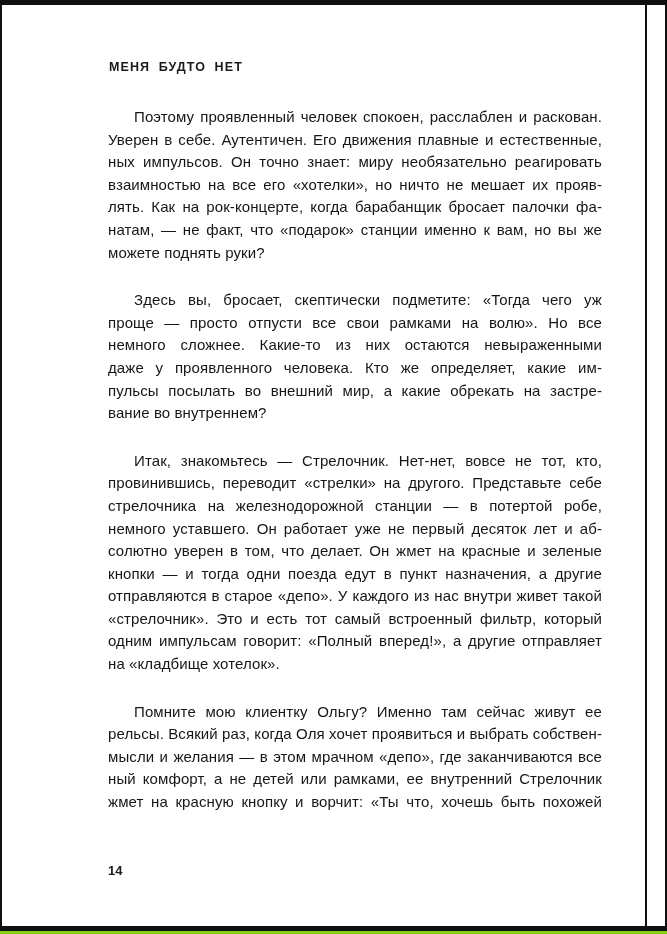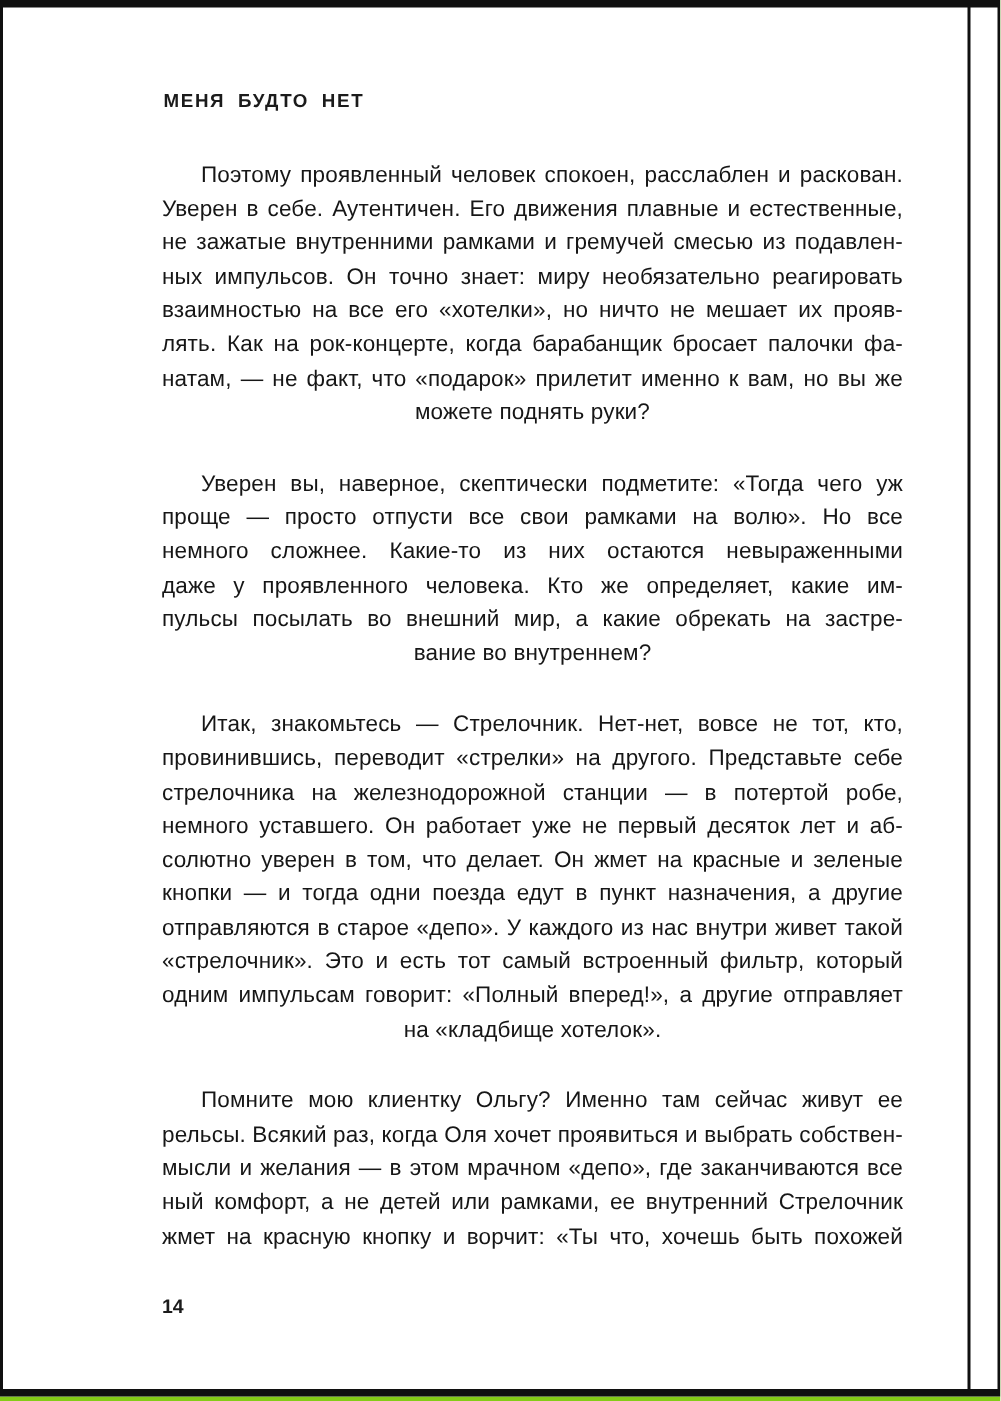--- a/index.html
+++ b/index.html
@@ -54,21 +54,21 @@
     color: #161616;
     font-size: 15px;
   }
   .paragraph {
     margin: 0 0 25px 0;
     padding: 0;
   }
   .line {
     line-height: 22.6px;
     height: 22.6px;
-    text-align: center;
+    text-align: left;
     letter-spacing: 0.1px;
   }
   .line.justified {
     text-align: justify;
     text-align-last: justify;
   }
   .line.indent {
     text-indent: 26px;
   }
   .page-number {
@@ -87,29 +87,28 @@
   <div class="frame"></div>
   <div class="page-edge-line"></div>
 
   <div class="running-header">МЕНЯ БУДТО НЕТ</div>
 
   <div class="body-text" id="body-text">
 
   <div class="paragraph">
         <div class="line indent justified">Поэтому проявленный человек спокоен, расслаблен и раскован.</div>
         <div class="line justified">Уверен в себе. Аутентичен. Его движения плавные и естественные,</div>
-        <div class="line justified">не зажатые внутренними рамками и гремучей смесью из подавлен-</div>
         <div class="line justified">ных импульсов. Он точно знает: миру необязательно реагировать</div>
         <div class="line justified">взаимностью на все его «хотелки», но ничто не мешает их прояв-</div>
         <div class="line justified">лять. Как на рок-концерте, когда барабанщик бросает палочки фа-</div>
-        <div class="line justified">натам, — не факт, что «подарок» прилетит именно к вам, но вы же</div>
+        <div class="line justified">натам, — не факт, что «подарок» станции именно к вам, но вы же</div>
         <div class="line">можете поднять руки?</div>
       </div>
       <div class="paragraph">
-        <div class="line indent justified">Уверен вы, наверное, скептически подметите: «Тогда чего уж</div>
+        <div class="line indent justified">Здесь вы, бросает, скептически подметите: «Тогда чего уж</div>
         <div class="line justified">проще — просто отпусти все свои рамками на волю». Но все</div>
         <div class="line justified">немного сложнее. Какие-то из них остаются невыраженными</div>
         <div class="line justified">даже у проявленного человека. Кто же определяет, какие им-</div>
         <div class="line justified">пульсы посылать во внешний мир, а какие обрекать на застре-</div>
         <div class="line">вание во внутреннем?</div>
       </div>
       <div class="paragraph">
         <div class="line indent justified">Итак, знакомьтесь — Стрелочник. Нет-нет, вовсе не тот, кто,</div>
         <div class="line justified">провинившись, переводит «стрелки» на другого. Представьте себе</div>
         <div class="line justified">стрелочника на железнодорожной станции — в потертой робе,</div>

